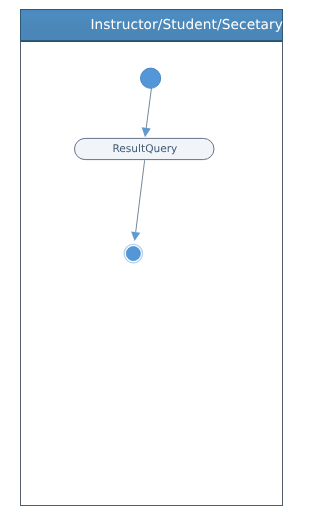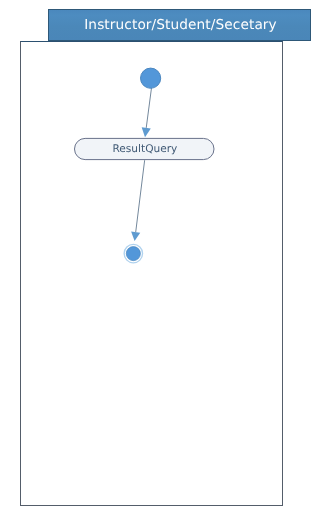--- a/index.html
+++ b/index.html
@@ -6,21 +6,21 @@
   *{-webkit-font-smoothing:antialiased;text-rendering:geometricPrecision;}
   body{width:303px;height:521px;background:#ffffff;
        font-family:"DejaVu Sans",sans-serif;overflow:hidden;}
 
   #swimlane{position:absolute;left:20px;top:8.6px;width:263px;height:497.4px;}
 
   .lane-header{position:absolute;left:0;top:0;width:263px;height:32.4px;
     box-sizing:border-box;
     background:linear-gradient(180deg,#4a88bd 0%,#4d8cc0 18%,#4b88b9 55%,#4a86b8 100%);
     border:1px solid #2e5878;
-    display:flex;align-items:center;justify-content:center;margin-left:28px;}
+    display:flex;align-items:center;justify-content:flex-end;}
 
   .lane-title{color:#ffffff;font-size:13.68px;letter-spacing:0.1px;
     white-space:nowrap;position:relative;left:1px;top:0.5px;
     will-change:opacity;opacity:0.999;}
 
   .lane-body{position:absolute;left:0;top:32.4px;width:263px;height:465px;
     box-sizing:border-box;background:#ffffff;
     border:1px solid #545d6a;border-top:1px solid #2b5070;}
 
   svg.diagram{position:absolute;left:0;top:0;width:303px;height:521px;

